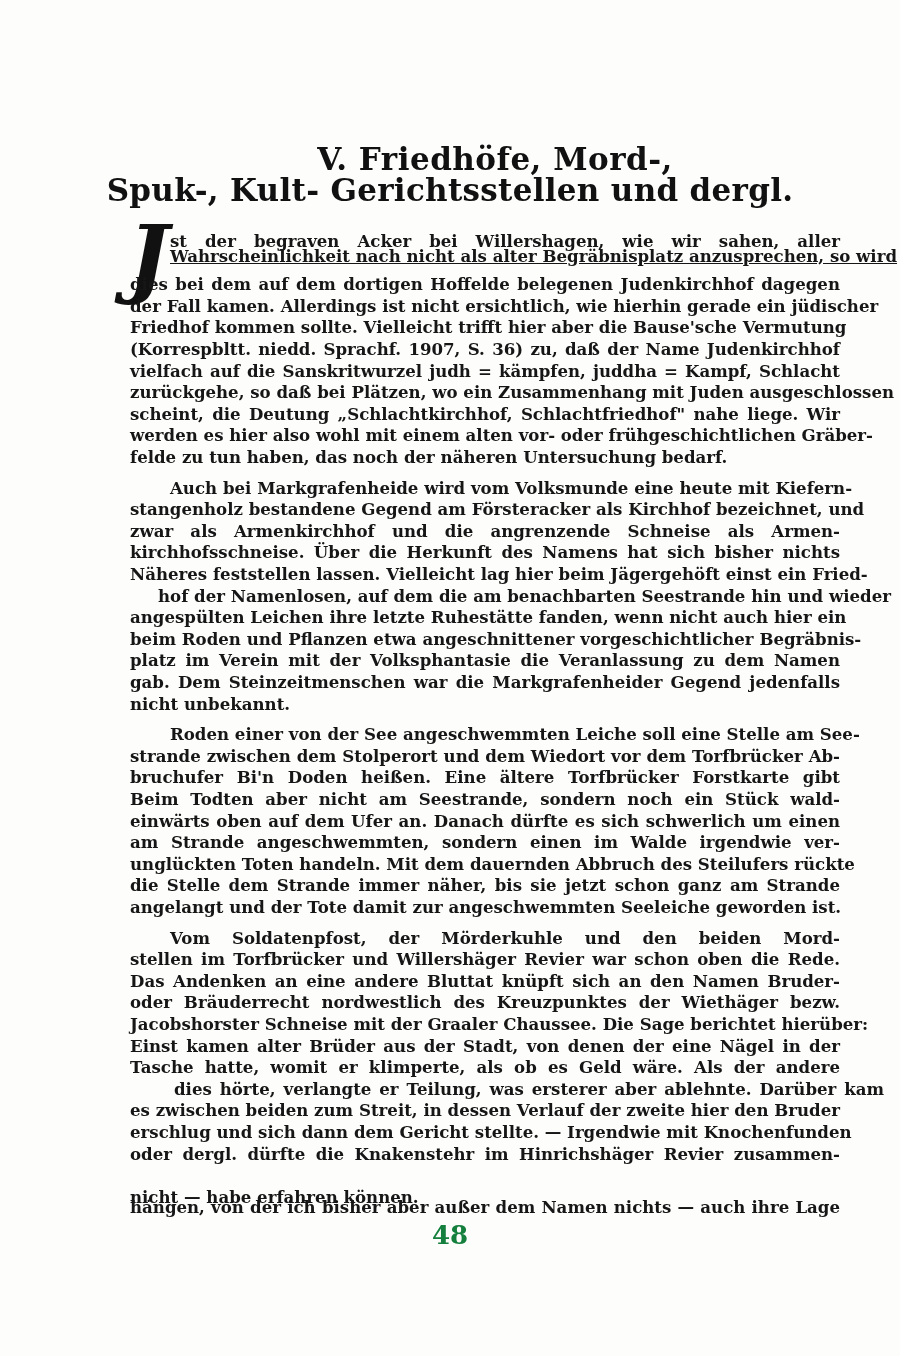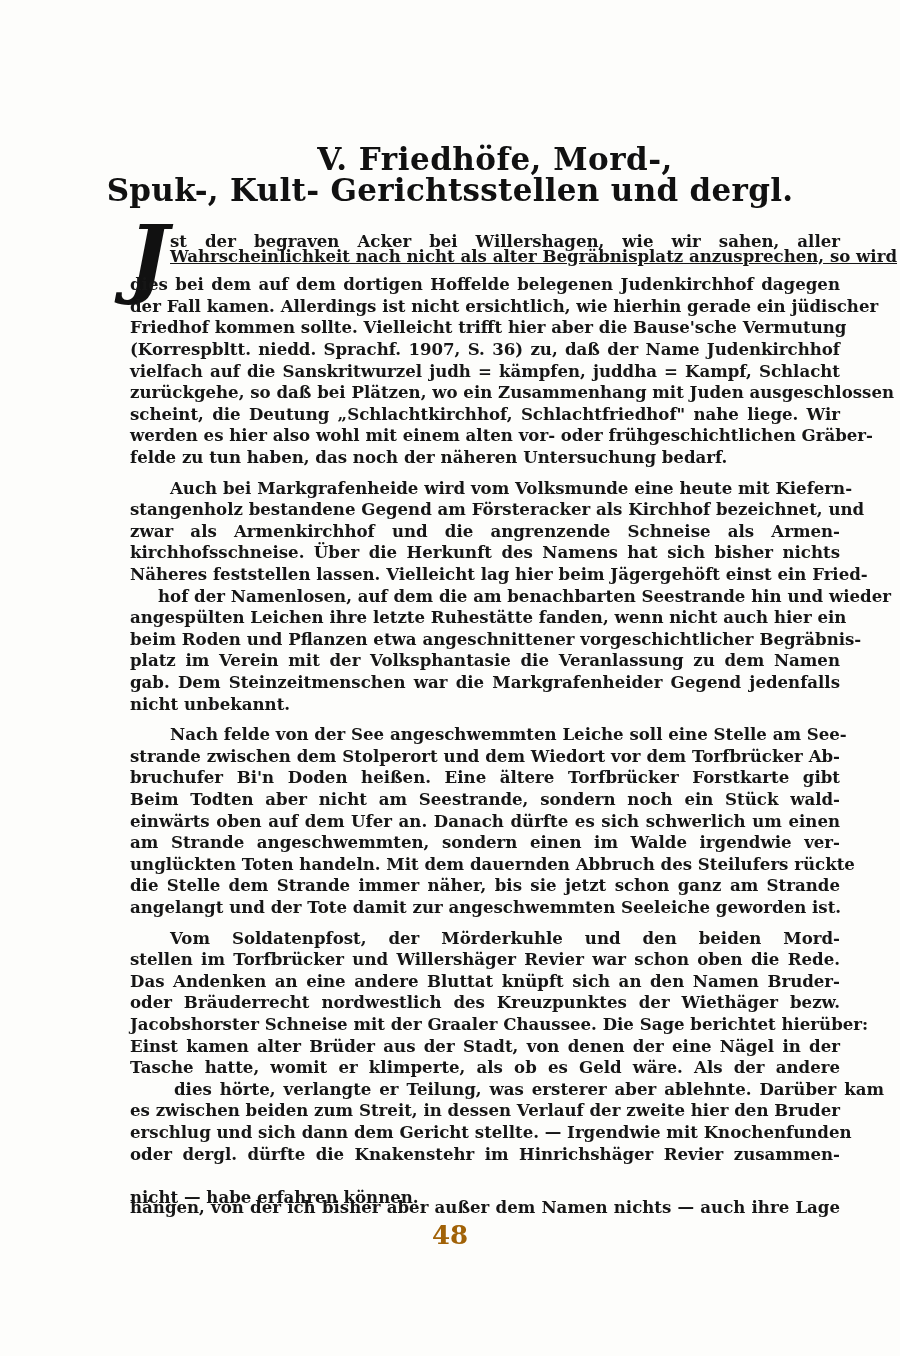--- a/index.html
+++ b/index.html
@@ -22,21 +22,21 @@
   }
   .line.last { text-align-last: left; }
   .line.indent { padding-left: 40px; box-sizing: border-box; }
   .line.drop { padding-left: 40px; box-sizing: border-box; }
   .dropcap {
     position: absolute; left: 128px; top: 214px; font-size: 86px; line-height: 86px;
     font-family: "DejaVu Serif", serif; font-weight: bold; font-style: italic; color: #111;
   }
   .pagenum {
     position: absolute; left: 0; width: 900px; top: 1220px; text-align: center;
-    font-family: "DejaVu Serif", serif; font-weight: bold; font-size: 26px; color: #a16207;
+    font-family: "DejaVu Serif", serif; font-weight: bold; font-size: 26px; color: #15803d;
   }
 </style>
 </head>
 <body>
 
 <div class="page">
   <div class="title l1">V. Friedhöfe, Mord-,</div>
   <div class="title l2">Spuk-, Kult- Gerichtsstellen und dergl.</div>
 
   <div class="dropcap">J</div>
@@ -62,21 +62,21 @@
         <div class="line" style="top: 311.4px;">kirchhofsschneise. Über die Herkunft des Namens hat sich bisher nichts</div>
         <div class="line" style="top: 333px;">Näheres feststellen lassen. Vielleicht lag hier beim Jägergehöft einst ein Fried-</div>
         <div class="line" style="top: 354.6px; margin-left: 28px;">hof der Namenlosen, auf dem die am benachbarten Seestrande hin und wieder</div>
         <div class="line" style="top: 376.2px;">angespülten Leichen ihre letzte Ruhestätte fanden, wenn nicht auch hier ein</div>
         <div class="line" style="top: 397.8px;">beim Roden und Pflanzen etwa angeschnittener vorgeschichtlicher Begräbnis-</div>
         <div class="line" style="top: 419.4px;">platz im Verein mit der Volksphantasie die Veranlassung zu dem Namen</div>
         <div class="line" style="top: 441px;">gab. Dem Steinzeitmenschen war die Markgrafenheider Gegend jedenfalls</div>
         <div class="line last" style="top: 462.6px;">nicht unbekannt.</div>
       </div>
       <div>
-        <div class="line indent" style="top: 493.2px;">Nach felde von der See angeschwemmten Leiche soll eine Stelle am See-</div>
+        <div class="line indent" style="top: 493.2px;">Roden einer von der See angeschwemmten Leiche soll eine Stelle am See-</div>
         <div class="line" style="top: 514.8px;">strande zwischen dem Stolperort und dem Wiedort vor dem Torfbrücker Ab-</div>
         <div class="line" style="top: 536.4px;">bruchufer Bi'n Doden heißen. Eine ältere Torfbrücker Forstkarte gibt</div>
         <div class="line" style="top: 558px;">Beim Todten aber nicht am Seestrande, sondern noch ein Stück wald-</div>
         <div class="line" style="top: 579.6px;">einwärts oben auf dem Ufer an. Danach dürfte es sich schwerlich um einen</div>
         <div class="line" style="top: 601.2px;">am Strande angeschwemmten, sondern einen im Walde irgendwie ver-</div>
         <div class="line" style="top: 622.8px;">unglückten Toten handeln. Mit dem dauernden Abbruch des Steilufers rückte</div>
         <div class="line" style="top: 644.4px;">die Stelle dem Strande immer näher, bis sie jetzt schon ganz am Strande</div>
         <div class="line last" style="top: 666px;">angelangt und der Tote damit zur angeschwemmten Seeleiche geworden ist.</div>
       </div>
       <div>

